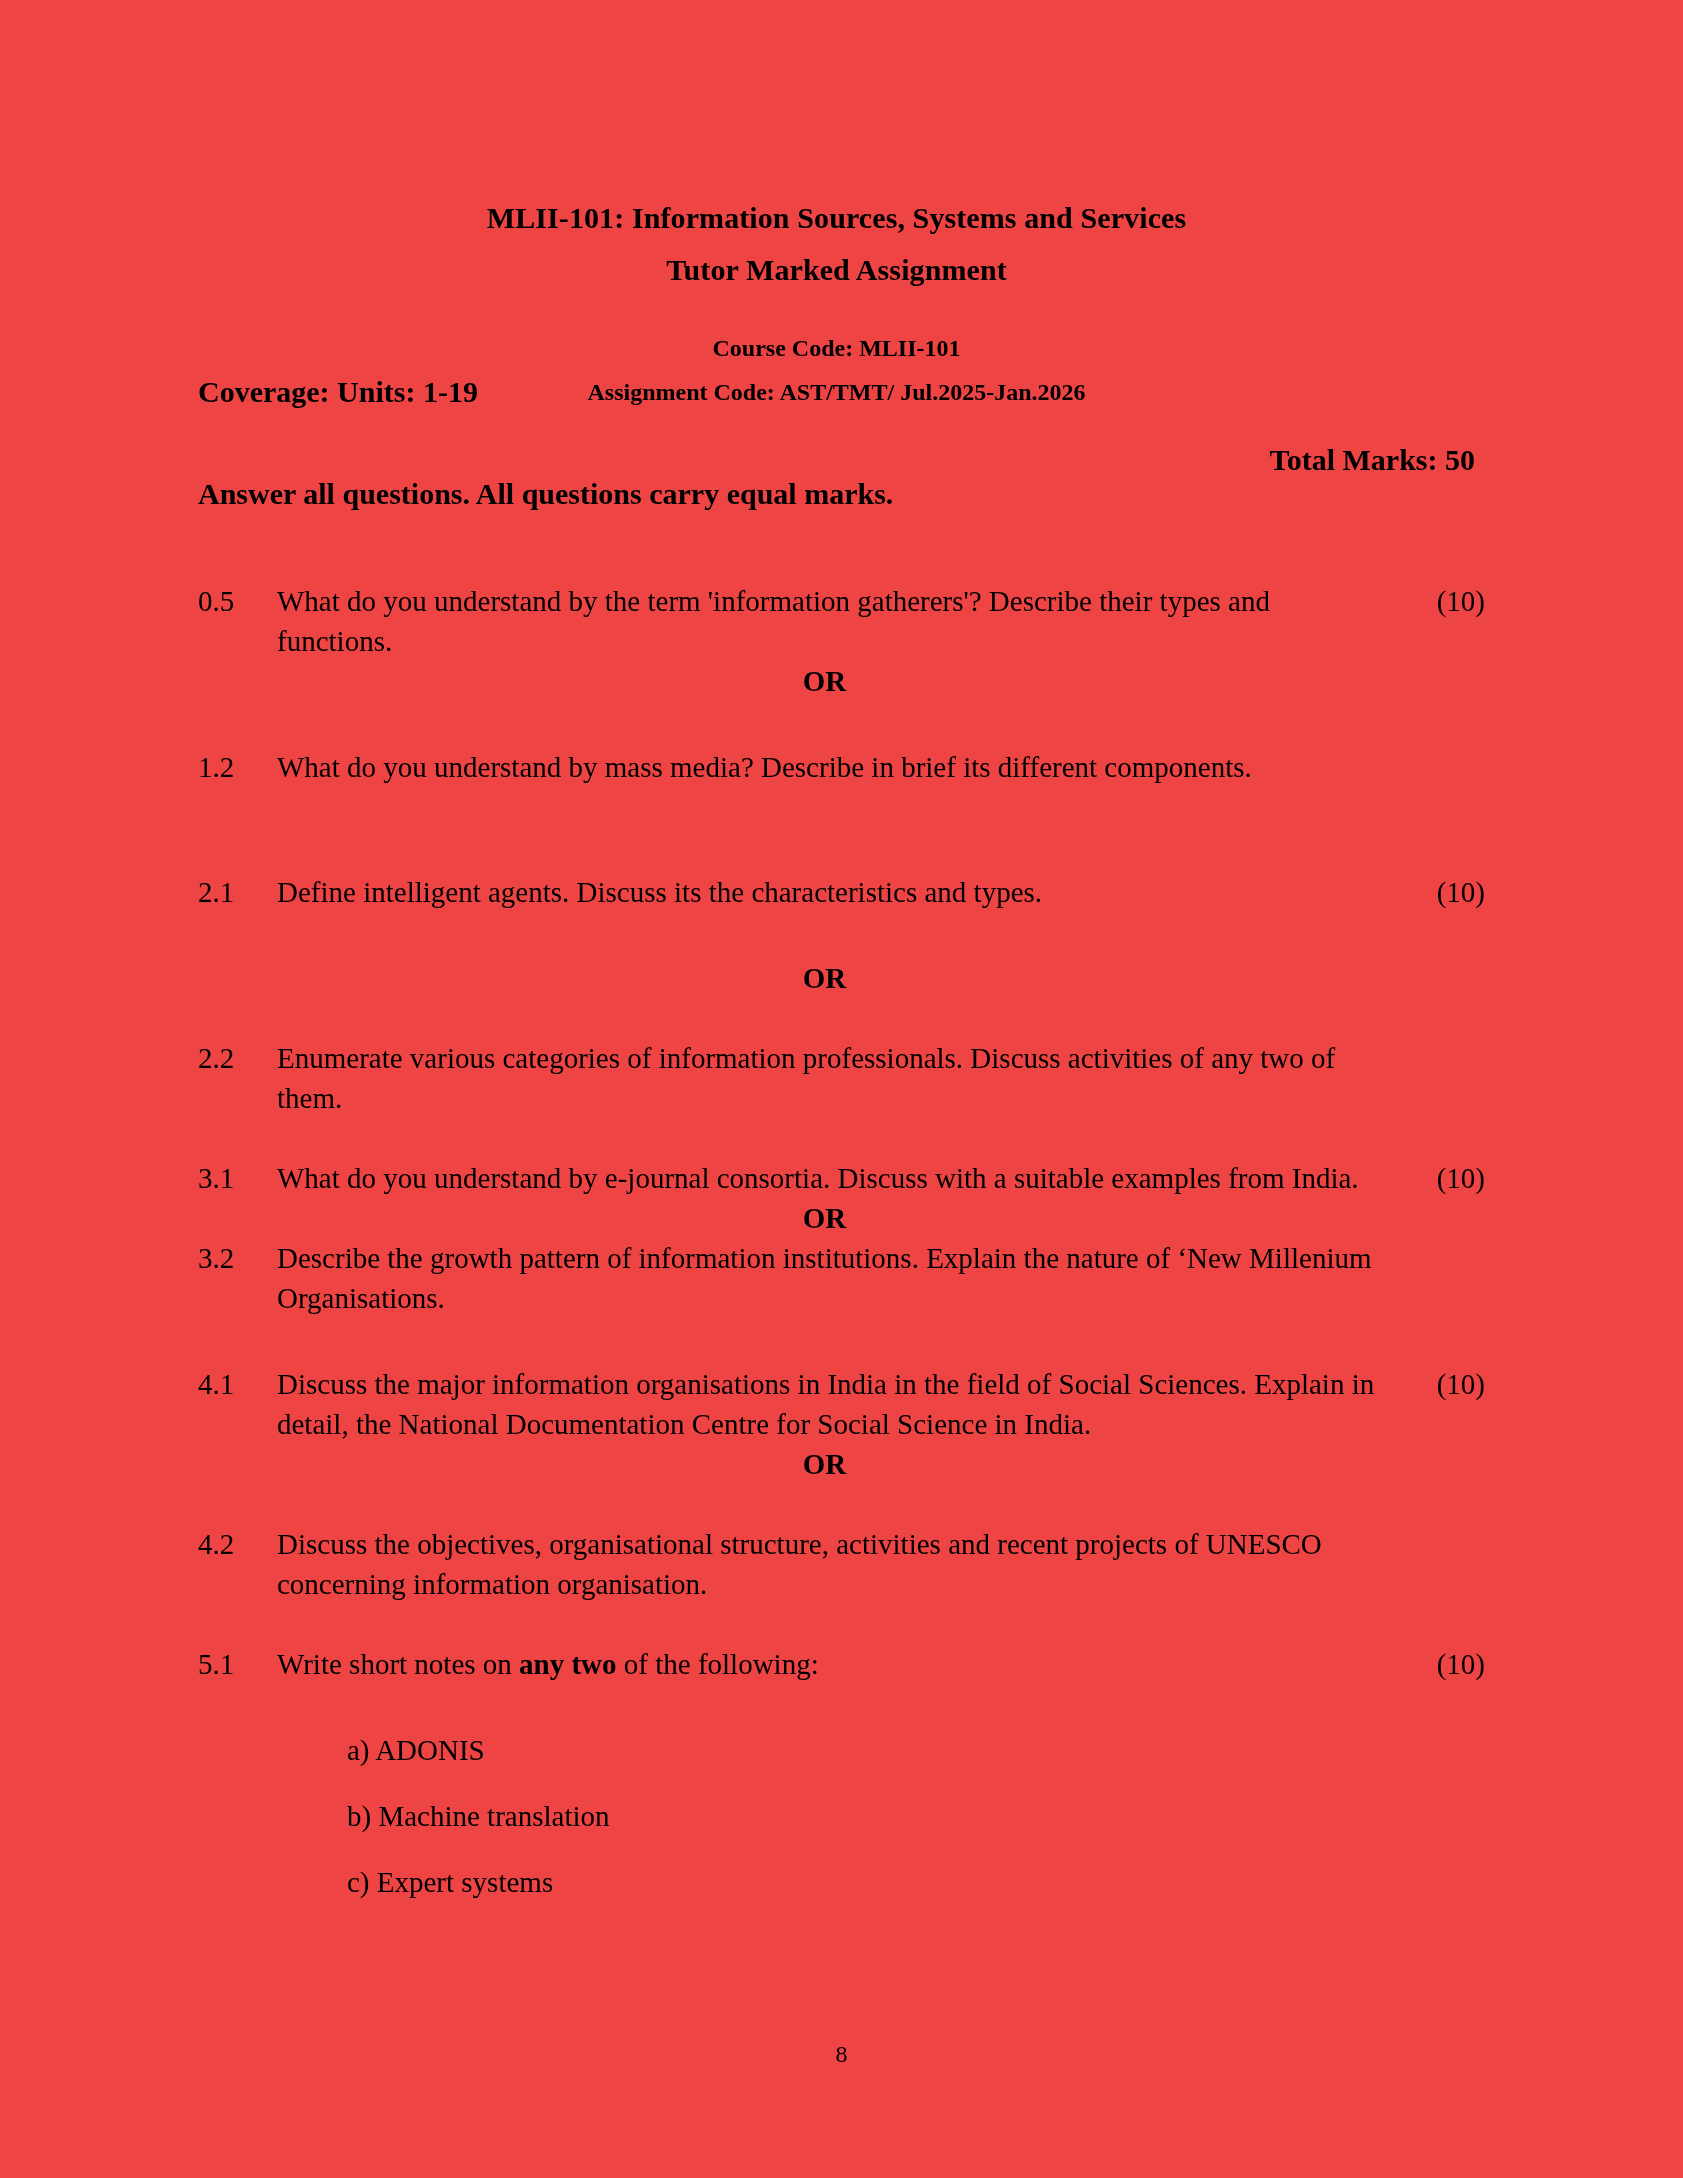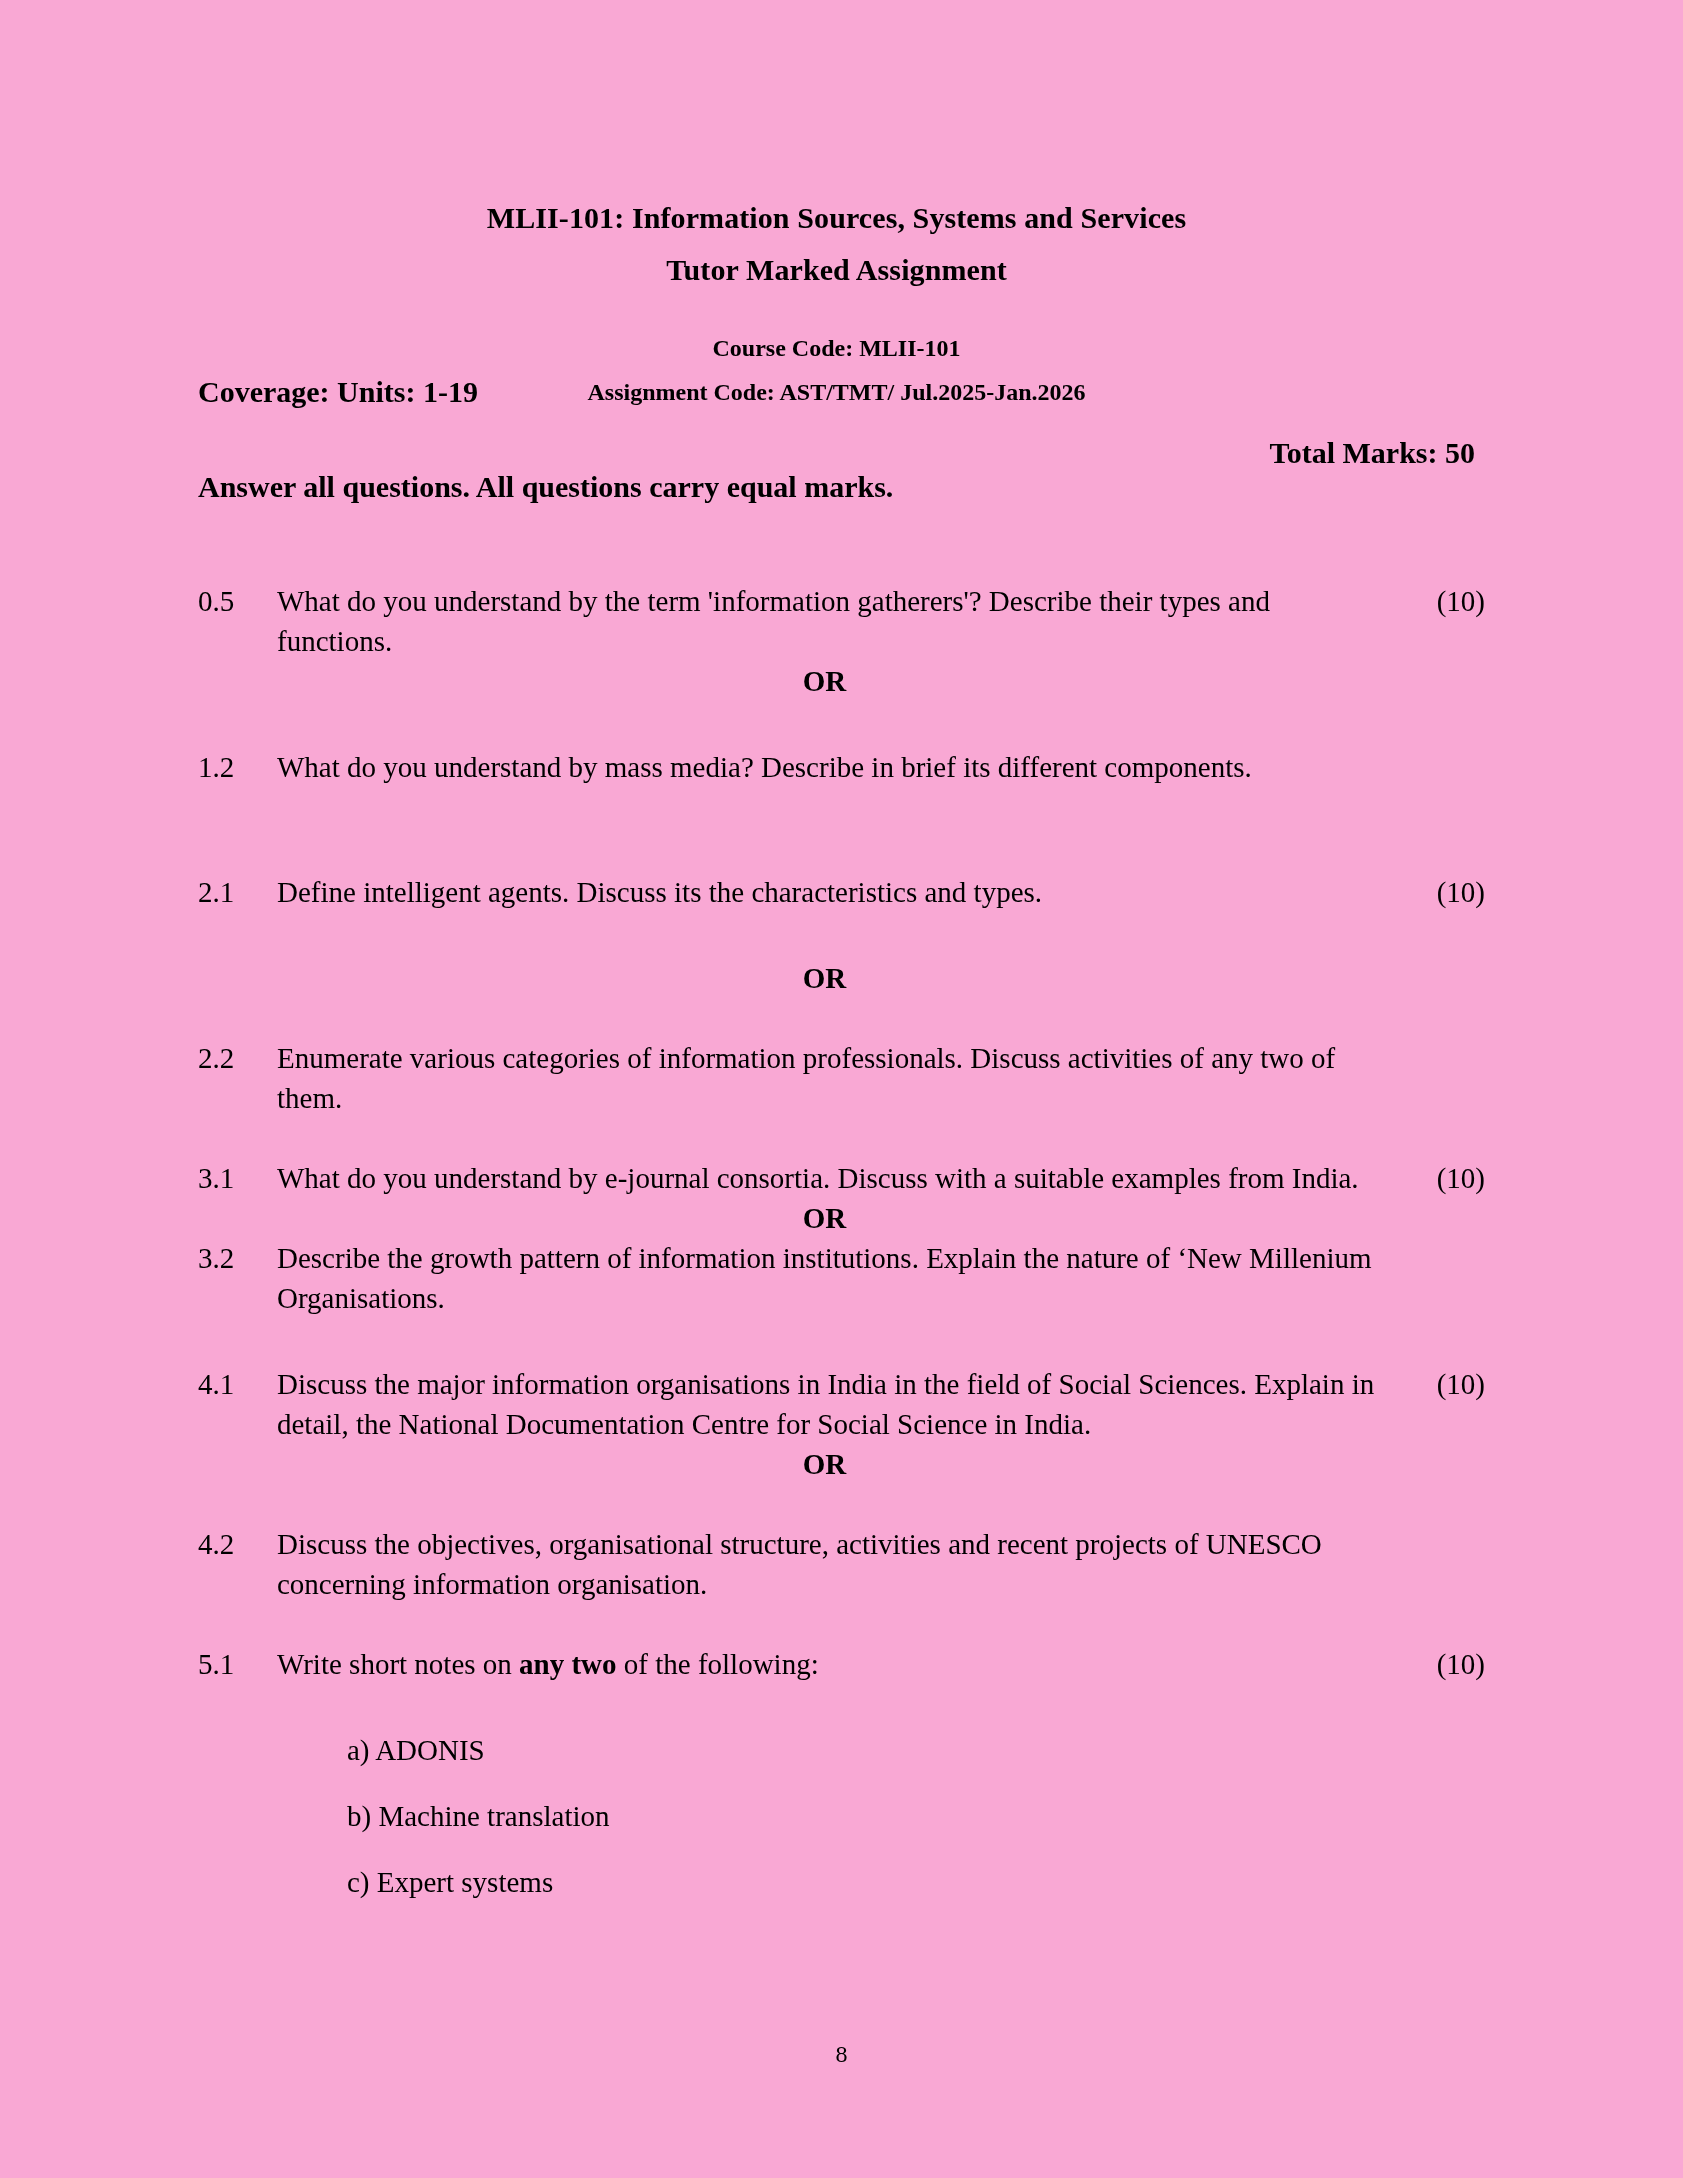--- a/index.html
+++ b/index.html
@@ -13,21 +13,21 @@
     font-family: "Liberation Serif", "DejaVu Serif", serif;
     color: #000000;
     position: relative;
     overflow: hidden;
   }
 
   .page {
     position: relative;
     width: 1683px;
     height: 2178px;
-    background: #f9a8d4;
+    background: #ef4444;
     box-sizing: border-box;
   }
 
   
   .header {
     position: absolute;
     left: 198px;
     top: 194px;
     width: 1277px;
   }
@@ -56,21 +56,21 @@
   .coverage {
     position: absolute;
     left: 0;
     top: 44px;
     font-weight: bold;
     font-size: 30px;
     line-height: 44px;
   }
 
   .marks-row {
-    margin-top: 22px;
+    margin-top: 29px;
     text-align: right;
     font-weight: bold;
     font-size: 30px;
     line-height: 40px;
   }
   .answer-all {
     margin-top: -6px;
     text-align: left;
     font-weight: bold;
     font-size: 30px;

